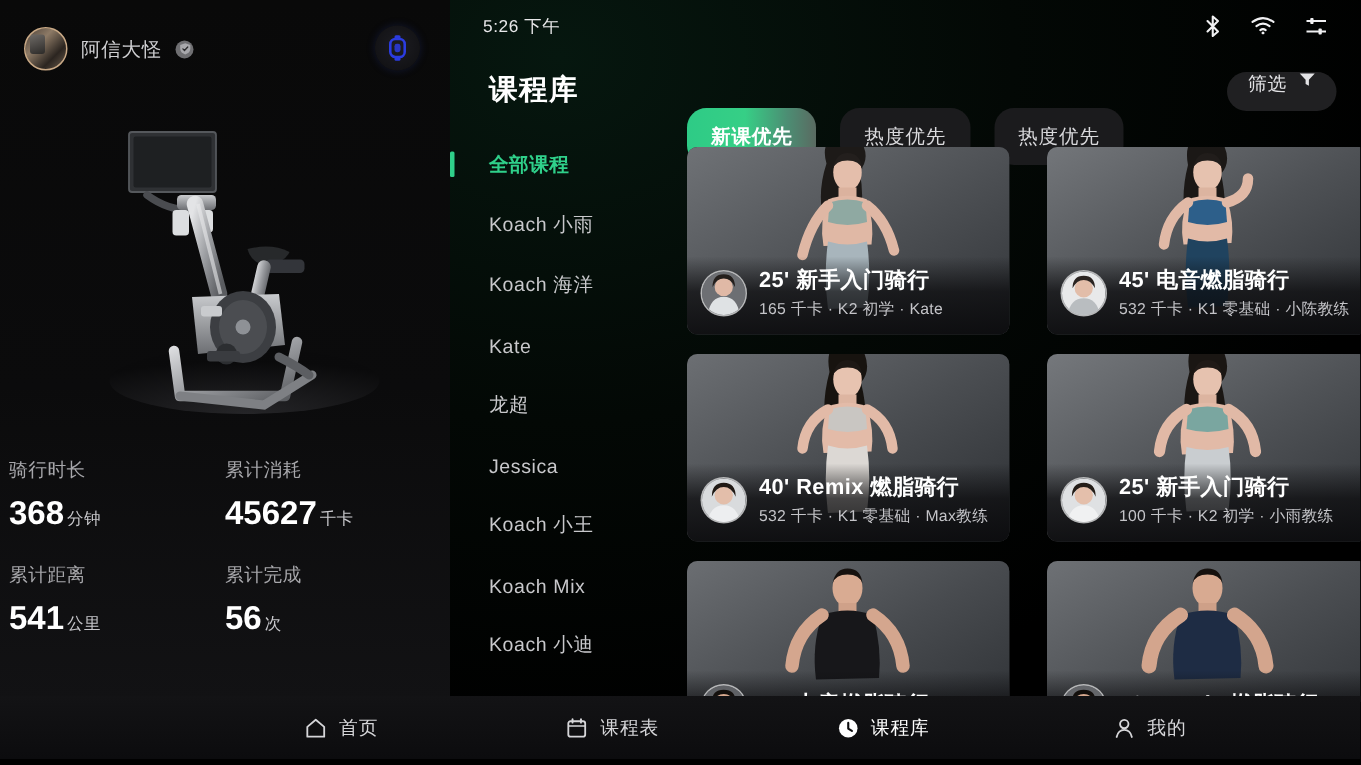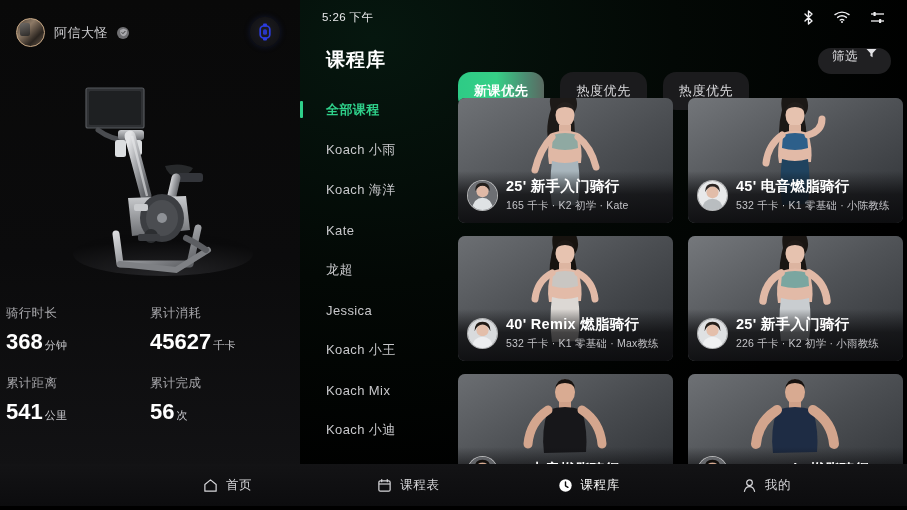--- a/index.html
+++ b/index.html
@@ -106,21 +106,21 @@
   }
   .coach-item.active { color: #2fd08a; font-weight: bold; }
   .coach-item.active::before {
     content:""; position: absolute; left: 0px; top: 11px; width: 3px; height: 17px;
     background: #2fd08a; border-radius: 1px;
   }
 
   
   #course-grid {
     position: absolute; left: 158px; top: 98px; width: 449px; height: 370px;
-    display: grid; grid-template-columns: 215px 215px; gap: 13px 15px;
+    display: grid; grid-template-columns: 215px 215px; gap: 13px 25px;
     overflow: hidden;
     text-decoration: underline;
   }
   .course-card {
     width: 215px; height: 125px; border-radius: 7px; overflow: hidden;
     position: relative; background: #2d2f33;
   }
   .card-photo { position: absolute; inset: 0; }
   .card-photo svg { display:block; width:100%; height:100%; }
   .card-overlay {
@@ -457,21 +457,21 @@
           <div class="coach-avatar">
             <svg viewBox="0 0 31 31">
                 <rect width="31" height="31" fill="#dfe1e3"></rect>
                 <circle cx="15.5" cy="12" r="6.5" fill="#e4bfab"></circle>
                 <path d="M15.5 3 q8.5 0 8.5 10 q-3 -7 -8.5 -7 q-5.5 0 -8.5 7 q0 -10 8.5 -10z" fill="#241d18"></path>
                 <path d="M4 31 q2 -12 11.5 -12 q9.5 0 11.5 12z" fill="#f0f1f2"></path>
               </svg>
           </div>
           <div class="card-text">
             <div class="card-title">25' 新手入门骑行</div>
-            <div class="card-meta">226 千卡 · K2 初学 · 小雨教练</div>
+            <div class="card-meta">100 千卡 · K2 初学 · 小雨教练</div>
           </div>
         </div>
       </div>
 
       <div class="course-card">
         <div class="card-photo">
           <svg viewBox="0 0 215 125" preserveAspectRatio="xMidYMid slice">
             <defs>
                 <linearGradient id="bg4" x1="0" y1="0" x2="1" y2="1">
                   <stop offset="0" stop-color="#6b6e72"></stop>

